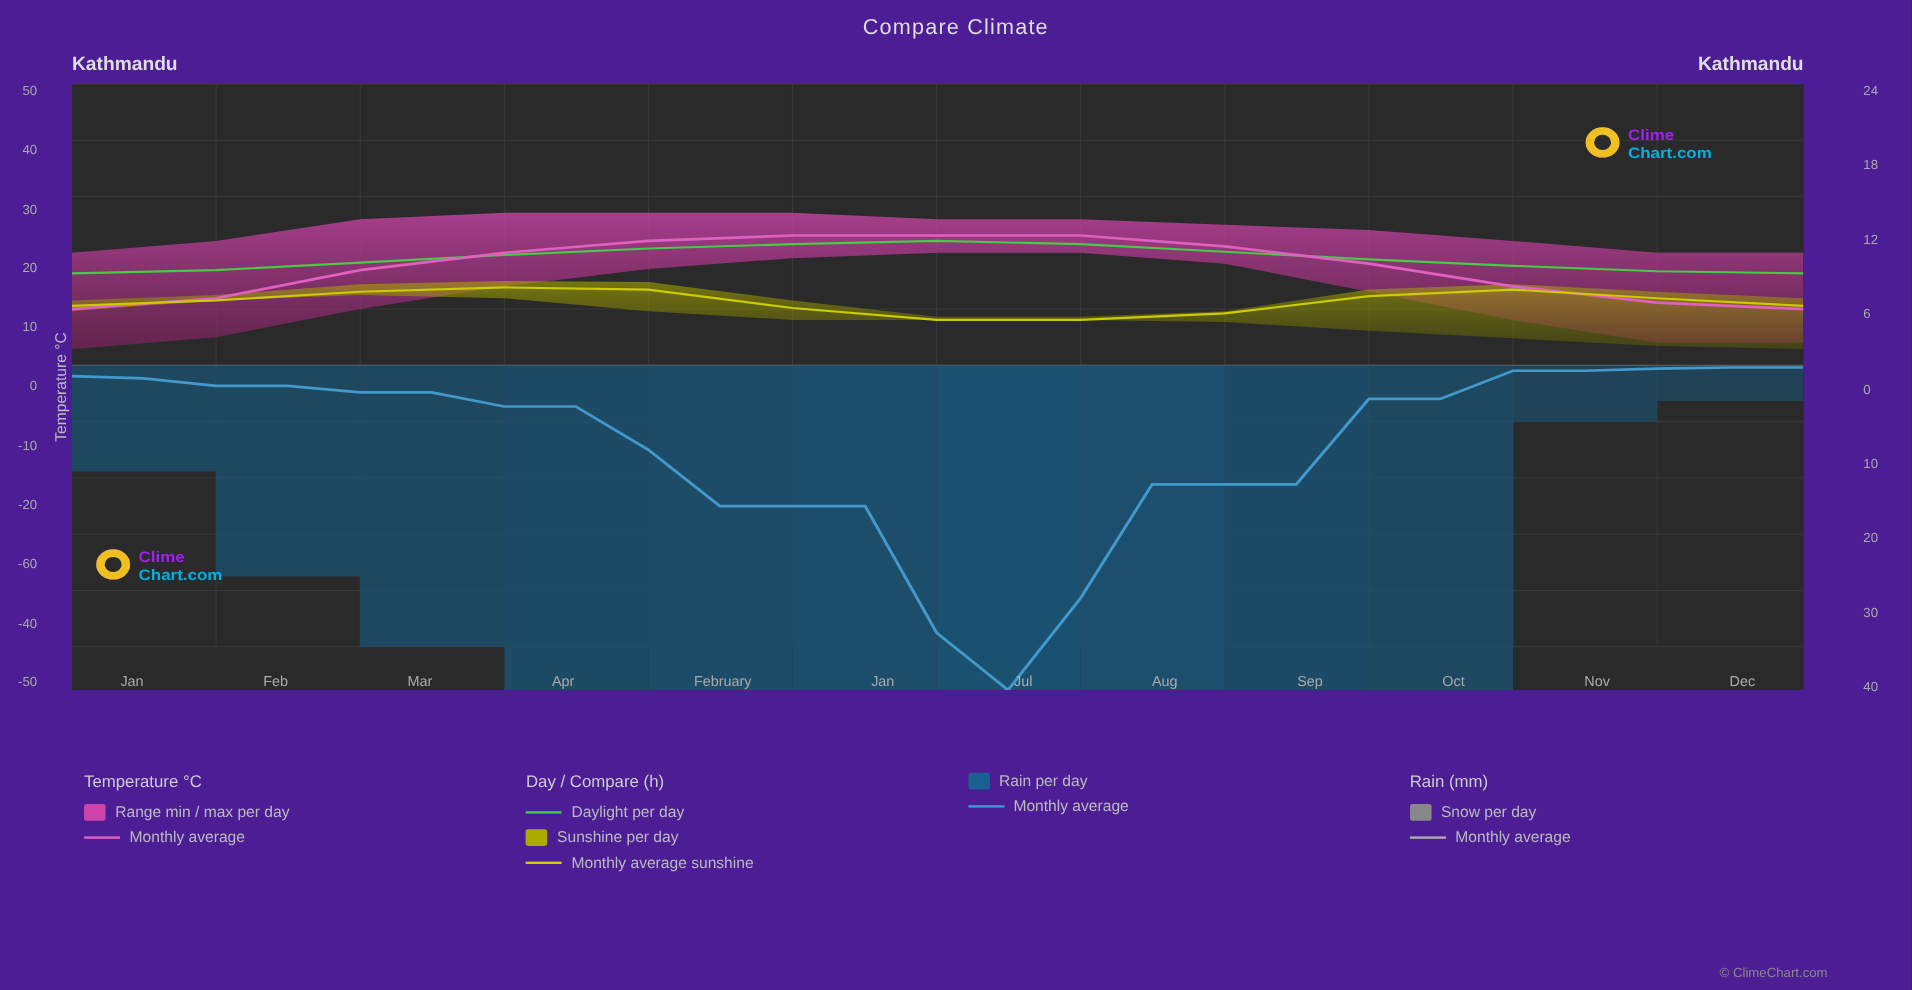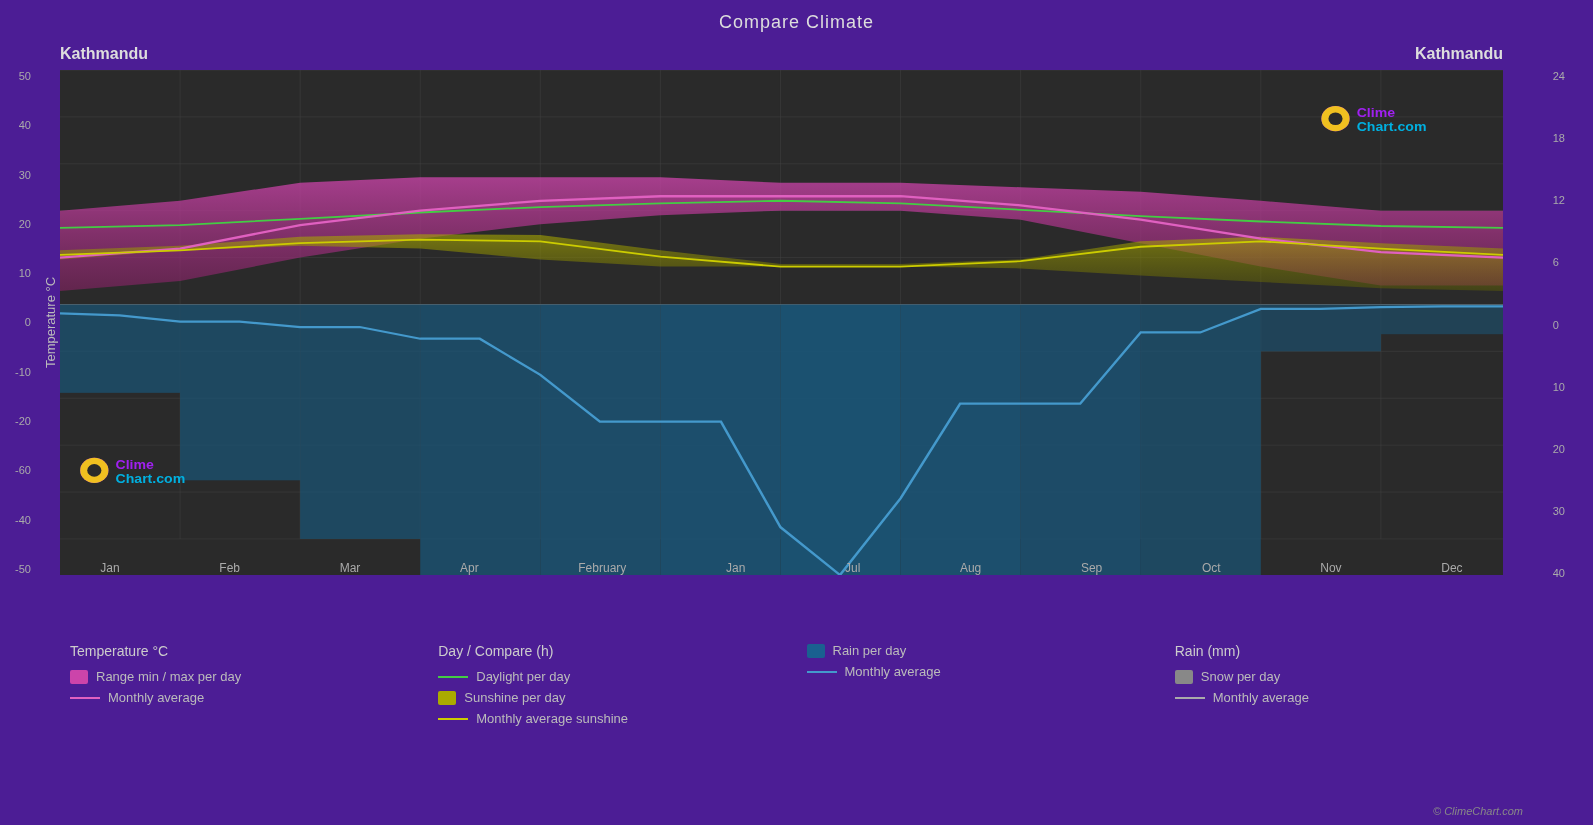--- a/index.html
+++ b/index.html
@@ -152,21 +152,20 @@
       width: 30px;
       height: 2px;
       flex-shrink: 0;
     }
     .copyright {
       position: absolute;
       bottom: 8px;
       right: 70px;
       font-size: 11px;
       color: #888;
-      font-style: italic;
     }
     
     .chart-svg {
       position: absolute;
       top: 0; left: 0; right: 0; bottom: 0;
       width: 100%;
       height: 100%;
     }
   </style>
 </head>

